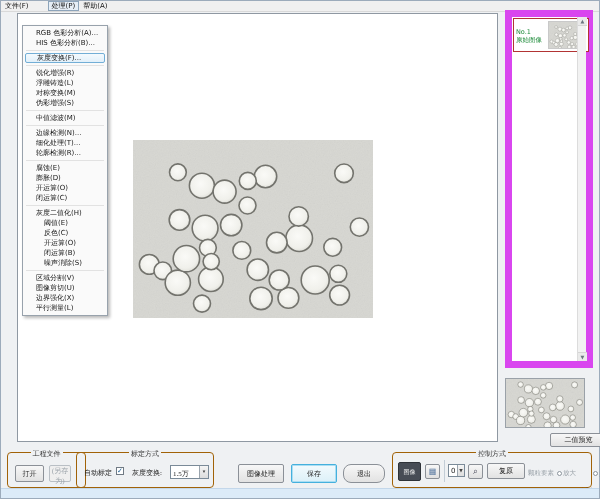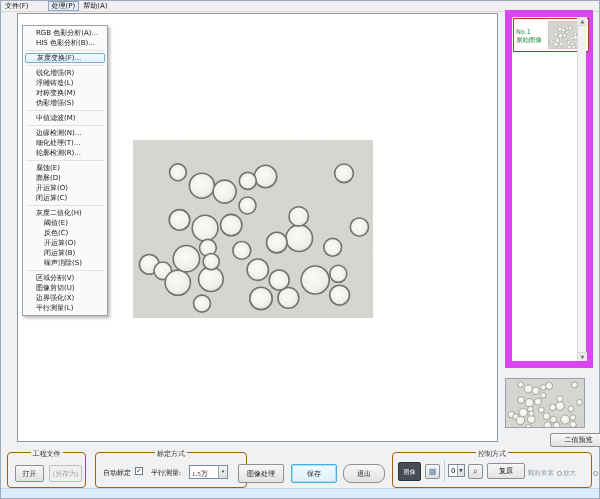--- a/index.html
+++ b/index.html
@@ -135,28 +135,28 @@
   <div class="preview-thumb">
     <svg width="78" height="48" viewBox="0 0 240 178" preserveAspectRatio="xMidYMid slice">
         <use href="#particles"></use>
       </svg>
   </div>
   <button class="btn preview-btn">二值预览</button>
 
   <div class="groupbox" style="left:7px; width:79px;">
     <span class="legend">工程文件</span>
     <button class="btn" style="position:absolute; left:7px; top:12px; width:29px; height:17px;">打开</button>
-    <button class="btn" disabled="" style="position:absolute; left:41px; top:12px; width:33px; height:17px;">(另存为)</button>
-  </div>
-
-  <div class="groupbox" style="left:95px; width:152px;">
+    <button class="btn" disabled="" style="position:absolute; left:41px; top:12px; width:22px; height:17px;">(另存为)</button>
+  </div>
+
+  <div class="groupbox" style="left:76px; width:138px;">
     <span class="legend">标定方式</span>
     <span class="glabel" style="left:7px; top:15px;">自动标定</span>
     <span class="checkbox" style="left:39px; top:14px;">✓</span>
-    <span class="glabel" style="left:55px; top:15px;">平行测量:</span>
+    <span class="glabel" style="left:55px; top:15px;">灰度变换:</span>
     <span class="combo" style="left:93px; top:12px; width:39px;">
       <span class="val">1.5万</span>
       <span class="arrow">▼</span>
     </span>
   </div>
 
   <button class="btn" style="position:absolute; left:238px; top:464px; width:46px; height:19px;">图像处理</button>
   <button class="btn focus" style="position:absolute; left:291px; top:464px; width:46px; height:19px;">保存</button>
   <button class="btn" style="position:absolute; left:343px; top:464px; width:42px; height:19px;border-radius:8px;">退出</button>
 

